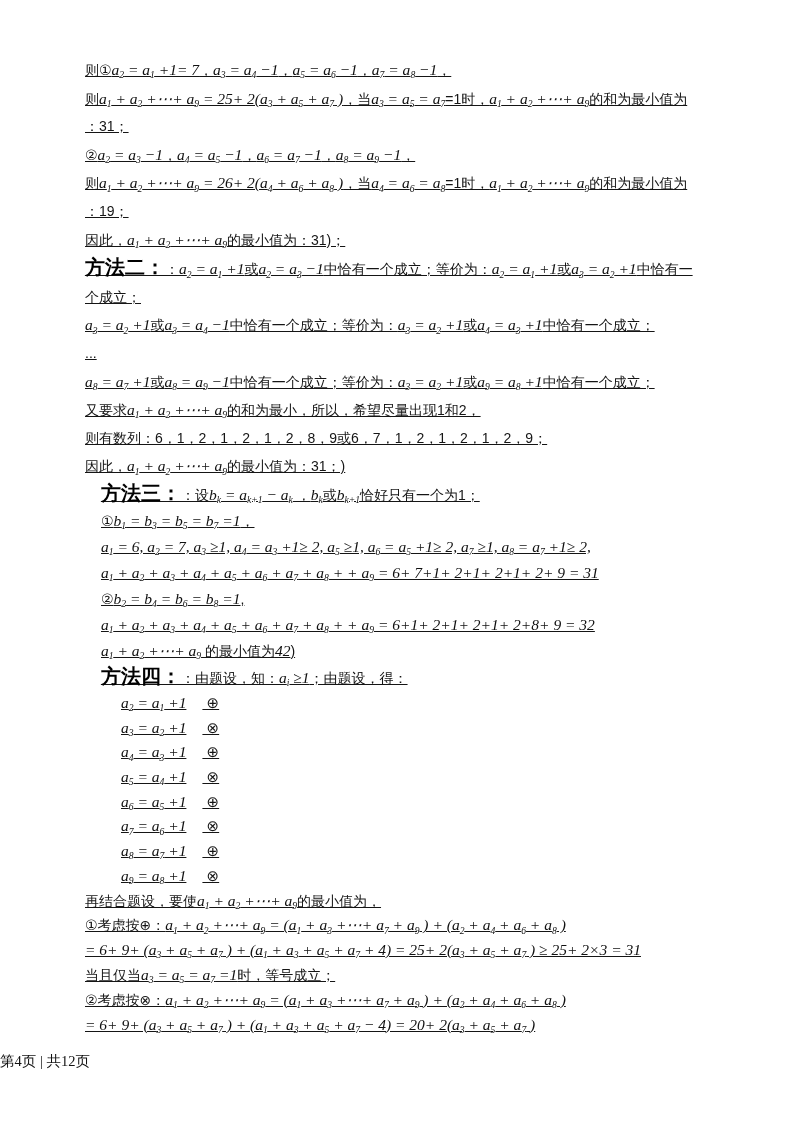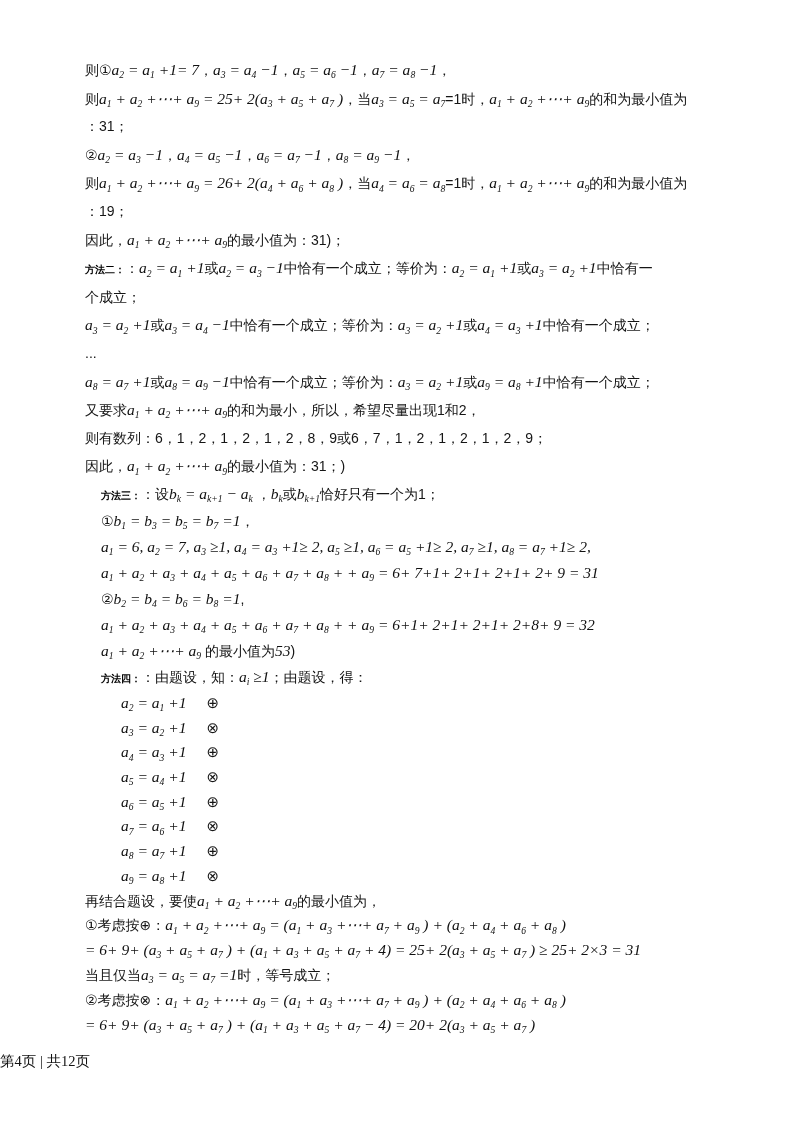--- a/index.html
+++ b/index.html
@@ -14,20 +14,21 @@
   }
   .content {
     position: absolute;
     left: 85px;
     top: 56px;
     width: 668px;
   }
   .line {
     white-space: nowrap;
     font-size: 14px;
+    text-decoration: underline;
   }
   
   .la { line-height: 27.6px; }
   .lb { line-height: 25px; margin-left: 16px; }
   .eq { line-height: 24.7px; padding-left: 36px; }
   .lc { line-height: 24.8px; }
 
   .cn {
     font-family: "Liberation Sans", "DejaVu Sans", sans-serif;
     font-size: 14px;
@@ -43,21 +44,21 @@
     font-style: italic;
     font-size: 0.62em;
     line-height: 0;
     position: relative;
     vertical-align: baseline;
     top: 0.35em;
   }
   .method-label {
     font-family: "Liberation Sans", "DejaVu Sans", sans-serif;
     font-weight: bold;
-    font-size: 10px;
+    font-size: 20px;
     color: #000;
   }
   .eq .cn { margin-left: 16px; font-size: 15px; }
   .footer {
     position: absolute;
     left: 0;
     width: 793px;
     top: 1052px;
     text-align: left;
     font-family: "Liberation Serif", "DejaVu Serif", serif;
@@ -84,21 +85,21 @@
       <div class="line la"><span class="math">a<sub>8</sub> = a<sub>7</sub> +1</span><span class="cn">或</span><span class="math">a<sub>8</sub> = a<sub>9</sub> −1</span><span class="cn">中恰有一个成立；等价为：</span><span class="math">a<sub>3</sub> = a<sub>2</sub> +1</span><span class="cn">或</span><span class="math">a<sub>9</sub> = a<sub>8</sub> +1</span><span class="cn">中恰有一个成立；</span></div>
       <div class="line la"><span class="cn">又要求</span><span class="math">a<sub>1</sub> + a<sub>2</sub> +⋯+ a<sub>9</sub></span><span class="cn">的和为最小，所以，希望尽量出现1和2，</span></div>
       <div class="line la"><span class="cn">则有数列：6，1，2，1，2，1，2，8，9或6，7，1，2，1，2，1，2，9；</span></div>
       <div class="line la"><span class="cn">因此，</span><span class="math">a<sub>1</sub> + a<sub>2</sub> +⋯+ a<sub>9</sub></span><span class="cn">的最小值为：31；)</span></div>
       <div class="line lb"><span class="method-label">方法三：</span><span class="cn">：设</span><span class="math">b<sub>k</sub> = a<sub>k+1</sub> − a<sub>k</sub></span><span class="cn"> ，</span><span class="math">b<sub>k</sub></span><span class="cn">或</span><span class="math">b<sub>k+1</sub></span><span class="cn">恰好只有一个为1；</span></div>
       <div class="line lb"><span class="cn">①</span><span class="math">b<sub>1</sub> = b<sub>3</sub> = b<sub>5</sub> = b<sub>7</sub> =1</span><span class="cn">，</span></div>
       <div class="line lb"><span class="math">a<sub>1</sub> = 6, a<sub>2</sub> = 7, a<sub>3</sub> ≥1, a<sub>4</sub> = a<sub>3</sub> +1≥ 2, a<sub>5</sub> ≥1, a<sub>6</sub> = a<sub>5</sub> +1≥ 2, a<sub>7</sub> ≥1, a<sub>8</sub> = a<sub>7</sub> +1≥ 2,</span></div>
       <div class="line lb"><span class="math">a<sub>1</sub> + a<sub>2</sub> + a<sub>3</sub> + a<sub>4</sub> + a<sub>5</sub> + a<sub>6</sub> + a<sub>7</sub> + a<sub>8</sub> + + a<sub>9</sub> = 6+ 7+1+ 2+1+ 2+1+ 2+ 9 = 31</span></div>
       <div class="line lb"><span class="cn">②</span><span class="math">b<sub>2</sub> = b<sub>4</sub> = b<sub>6</sub> = b<sub>8</sub> =1</span><span class="cn">,</span></div>
       <div class="line lb"><span class="math">a<sub>1</sub> + a<sub>2</sub> + a<sub>3</sub> + a<sub>4</sub> + a<sub>5</sub> + a<sub>6</sub> + a<sub>7</sub> + a<sub>8</sub> + + a<sub>9</sub> = 6+1+ 2+1+ 2+1+ 2+8+ 9 = 32</span></div>
-      <div class="line lb"><span class="math">a<sub>1</sub> + a<sub>2</sub> +⋯+ a<sub>9</sub></span><span class="cn"> 的最小值为</span><span class="math">53</span><span class="cn">)</span></div>
+      <div class="line lb"><span class="math">a<sub>1</sub> + a<sub>2</sub> +⋯+ a<sub>9</sub></span><span class="cn"> 的最小值为</span><span class="math">42</span><span class="cn">)</span></div>
       <div class="line lb"><span class="method-label">方法四：</span><span class="cn">：由题设，知：</span><span class="math">a<sub>i</sub> ≥1</span><span class="cn">；由题设，得：</span></div>
       <div class="line eq"><span class="math">a<sub>2</sub> = a<sub>1</sub> +1</span><span class="cn"> ⊕</span></div>
       <div class="line eq"><span class="math">a<sub>3</sub> = a<sub>2</sub> +1</span><span class="cn"> ⊗</span></div>
       <div class="line eq"><span class="math">a<sub>4</sub> = a<sub>3</sub> +1</span><span class="cn"> ⊕</span></div>
       <div class="line eq"><span class="math">a<sub>5</sub> = a<sub>4</sub> +1</span><span class="cn"> ⊗</span></div>
       <div class="line eq"><span class="math">a<sub>6</sub> = a<sub>5</sub> +1</span><span class="cn"> ⊕</span></div>
       <div class="line eq"><span class="math">a<sub>7</sub> = a<sub>6</sub> +1</span><span class="cn"> ⊗</span></div>
       <div class="line eq"><span class="math">a<sub>8</sub> = a<sub>7</sub> +1</span><span class="cn"> ⊕</span></div>
       <div class="line eq"><span class="math">a<sub>9</sub> = a<sub>8</sub> +1</span><span class="cn"> ⊗</span></div>
       <div class="line lc"><span class="cn">再结合题设，要使</span><span class="math">a<sub>1</sub> + a<sub>2</sub> +⋯+ a<sub>9</sub></span><span class="cn">的最小值为，</span></div>

